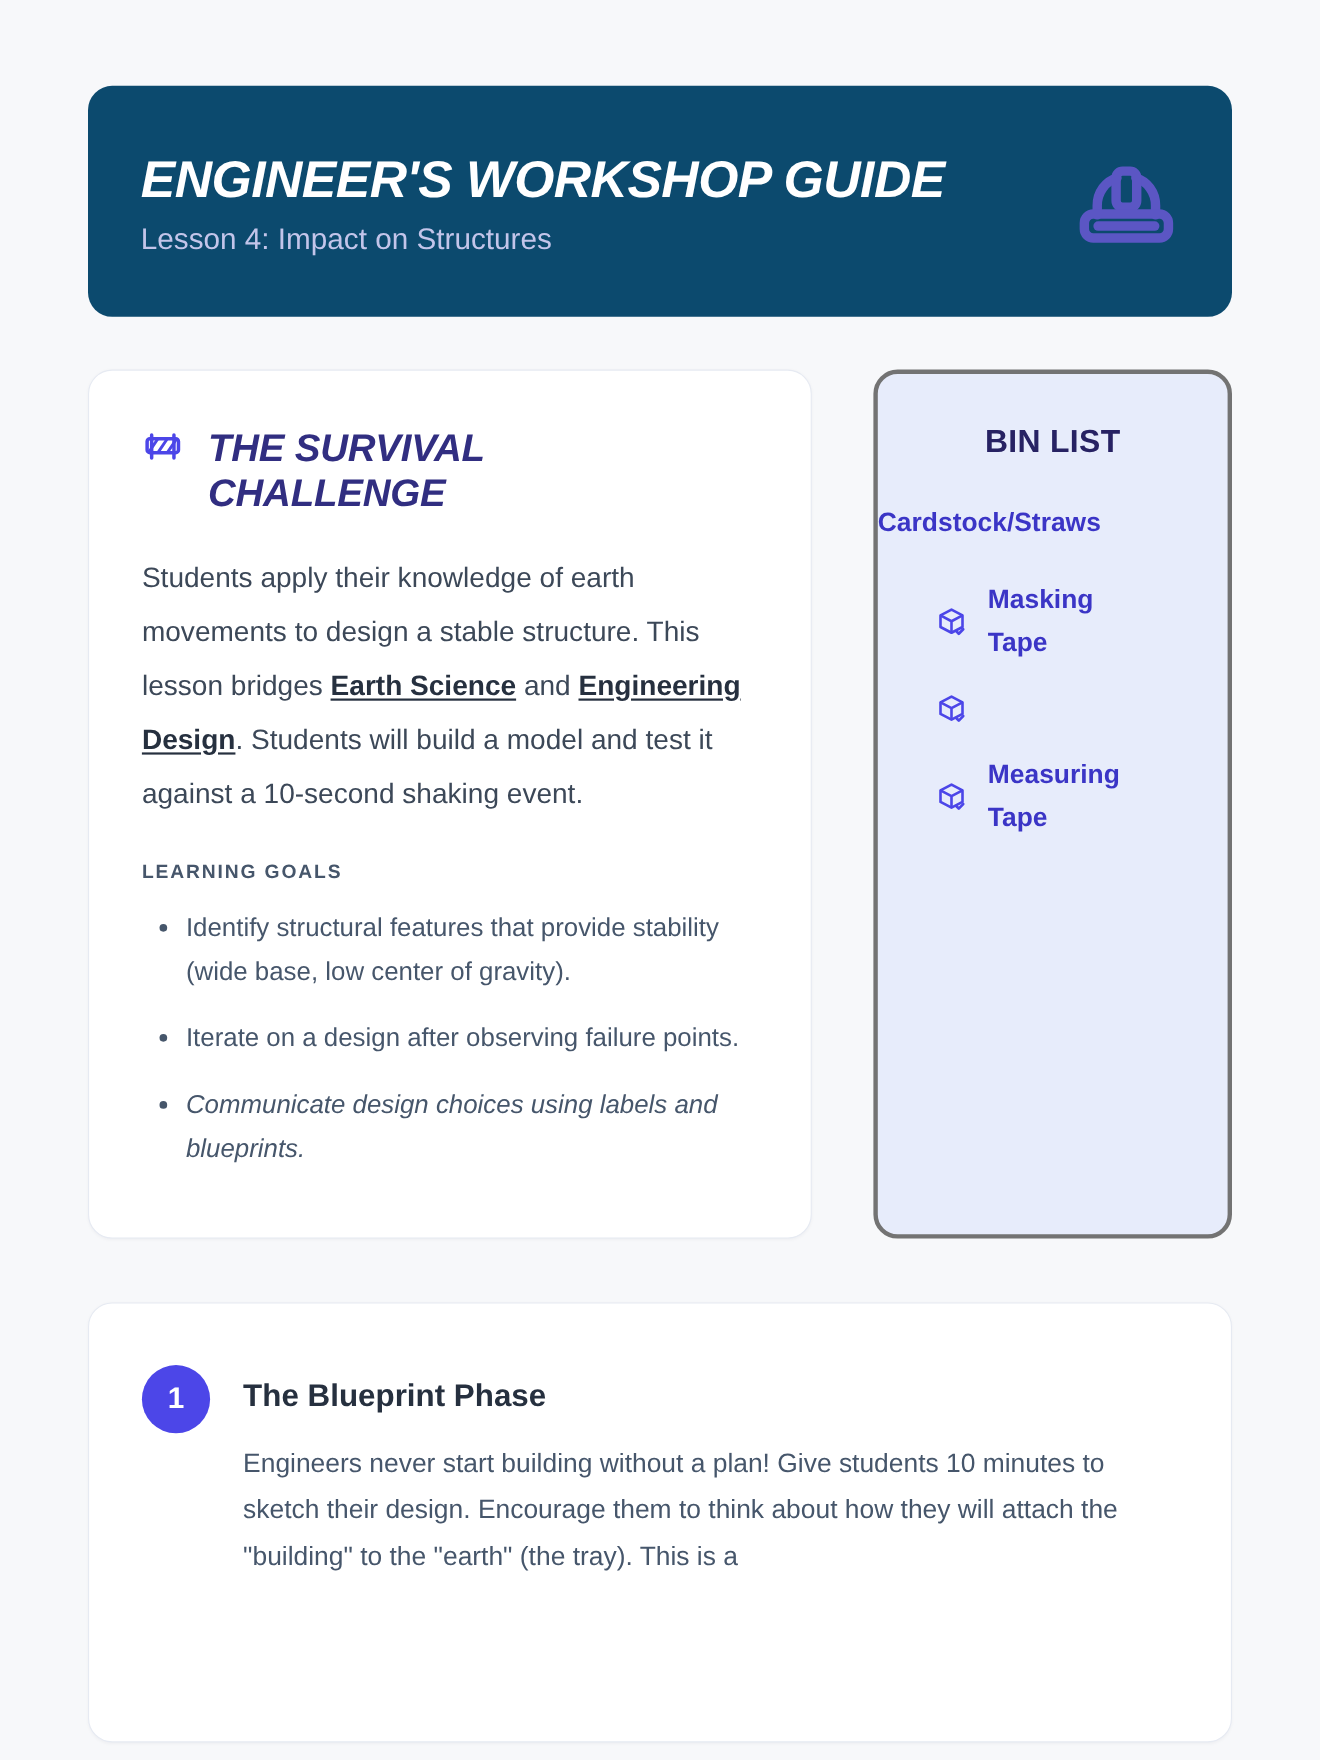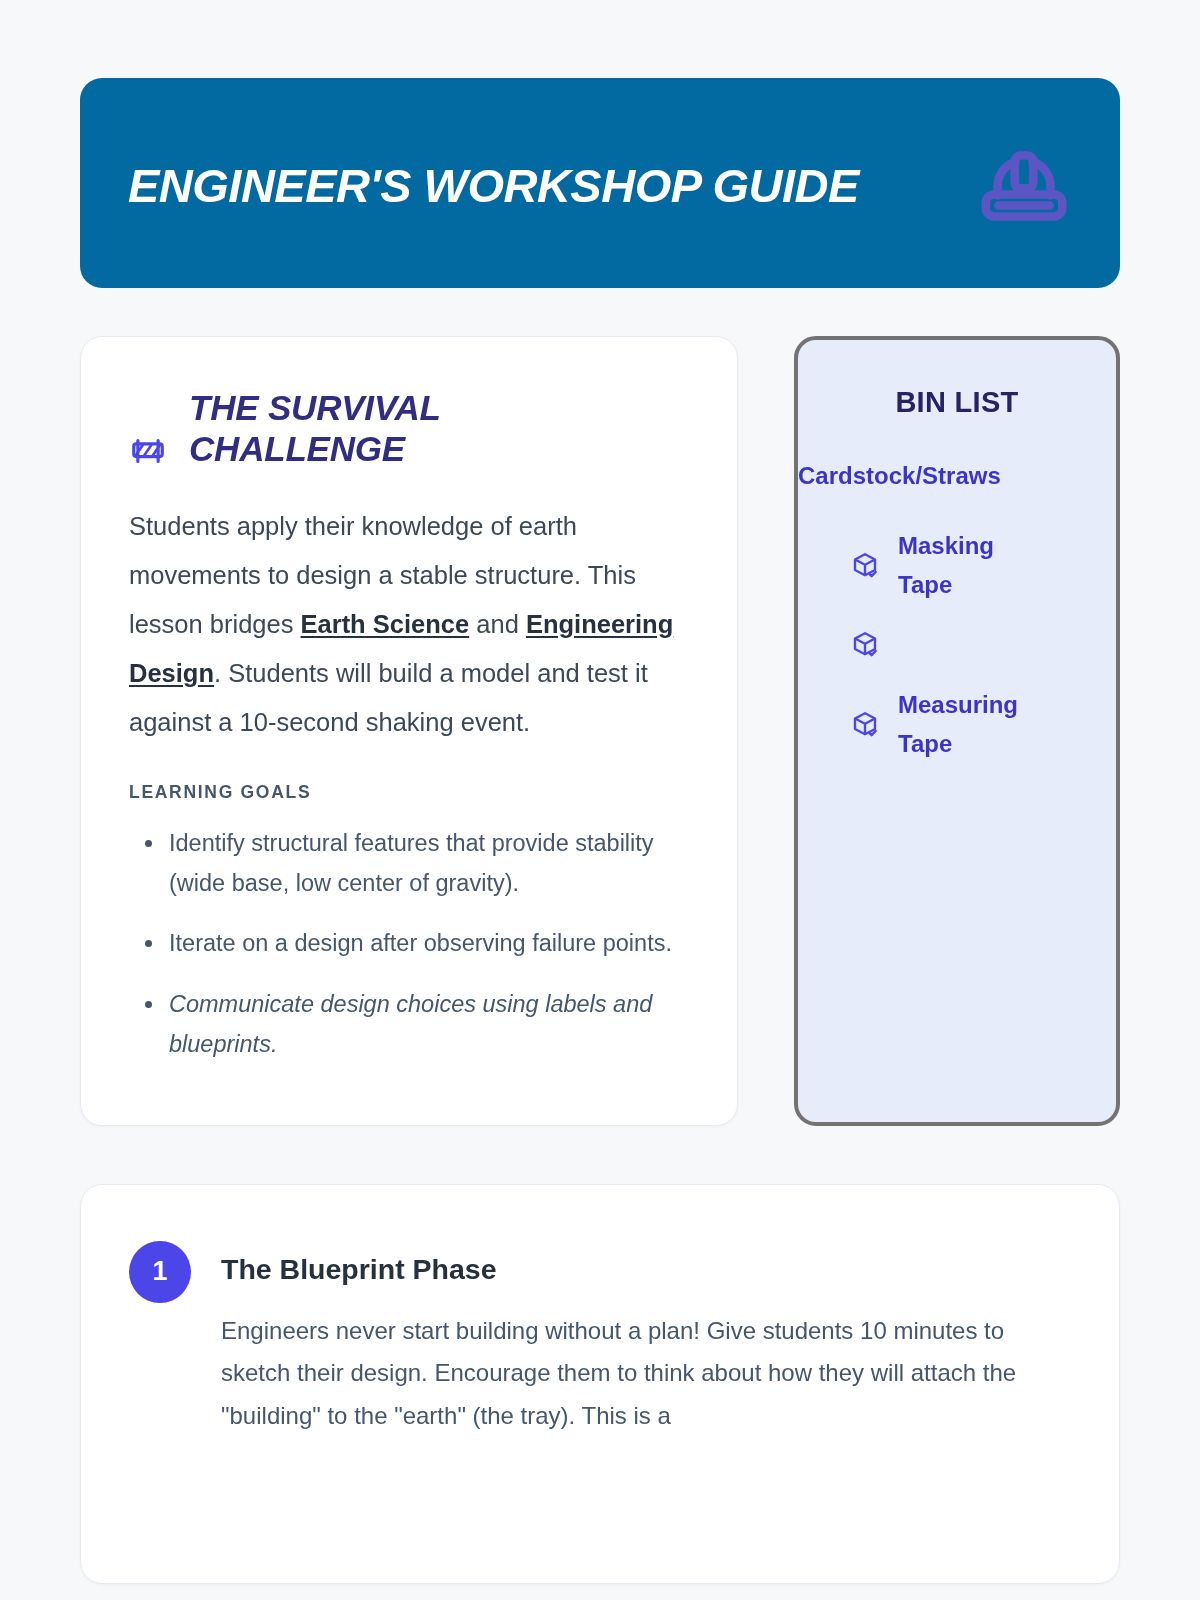--- a/index.html
+++ b/index.html
@@ -20,21 +20,21 @@
     width: 1200px;
     height: 1600px;
     padding: 0 80px;
     position: relative;
   }
 
   
   .banner {
     margin-top: 78px;
     height: 210px;
-    background: #0369a1;
+    background: #0c4a6e;
     border-radius: 22px;
     padding: 0 48px;
     display: flex;
     align-items: center;
     justify-content: space-between;
     position: relative;
   }
 
   .banner-text { padding-top: 6px; }
 
@@ -80,21 +80,21 @@
   }
 
   .main-card {
     width: 658px;
     flex: none;
     padding: 50px 48px 60px 48px;
   }
 
   .card-head {
     display: flex;
-    align-items: flex-end;
+    align-items: flex-start;
     gap: 22px;
     margin-bottom: 32px;
   }
 
   .barrier-icon { width: 38px; height: 38px; flex: none; }
 
   .card-title {
     font-size: 35px;
     line-height: 1.18;
     font-weight: 800;
@@ -254,20 +254,21 @@
   }
 </style>
 </head>
 <body>
 
 <div class="page">
 
   <div class="banner">
     <div class="banner-text">
       <div class="banner-title">ENGINEER'S WORKSHOP GUIDE</div>
+      <div class="banner-sub">Lesson 4: Impact on Structures</div>
     </div>
     <svg class="banner-icon" viewBox="0 0 24 20" fill="none">
       <path d="M5.2 12.4V10.2c0-3.1 2-5.7 4.6-6.4" stroke="#5b56c4" stroke-width="2.2" stroke-linecap="round"></path>
       <path d="M18.8 12.4V10.2c0-3.1-2-5.7-4.6-6.4" stroke="#5b56c4" stroke-width="2.2" stroke-linecap="round"></path>
       <rect x="9.6" y="2.2" width="4.8" height="8.4" rx="1.5" stroke="#5b56c4" stroke-width="2.2"></rect>
       <rect x="2.2" y="12.2" width="19.6" height="5.6" rx="2.1" stroke="#5b56c4" stroke-width="2.2"></rect>
       <path d="M5.4 15h13.2" stroke="#5b56c4" stroke-width="2.2" stroke-linecap="round"></path>
     </svg>
   </div>
 

